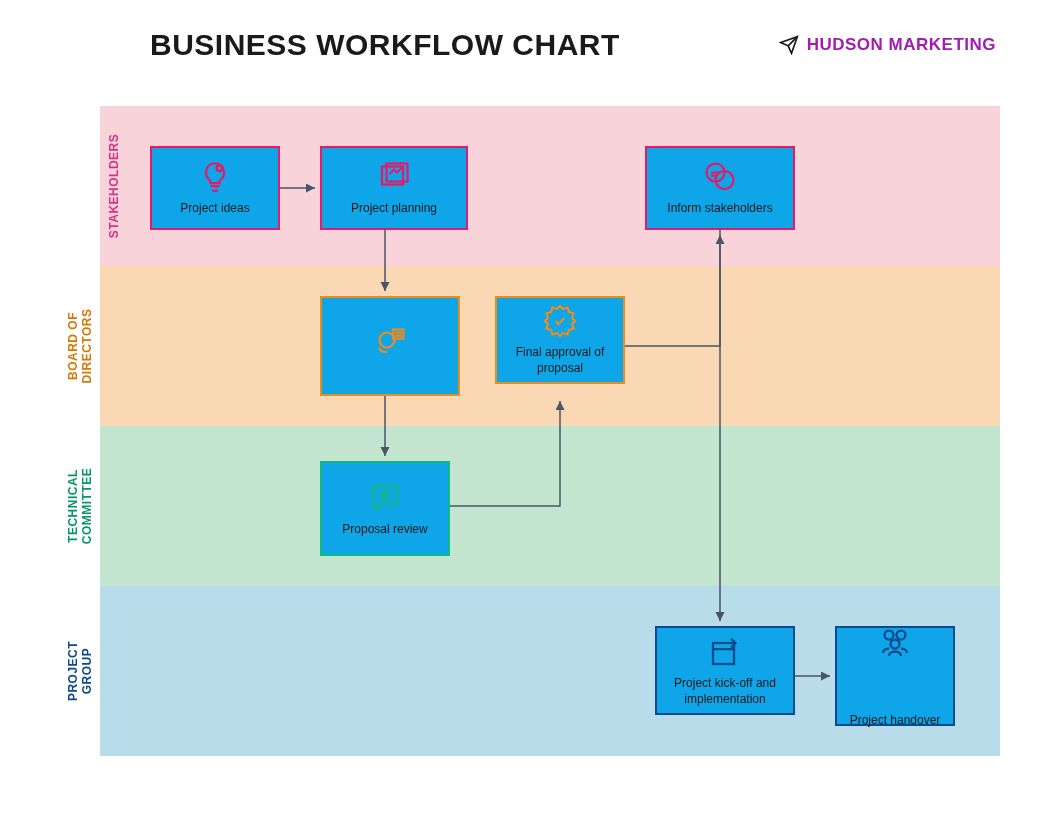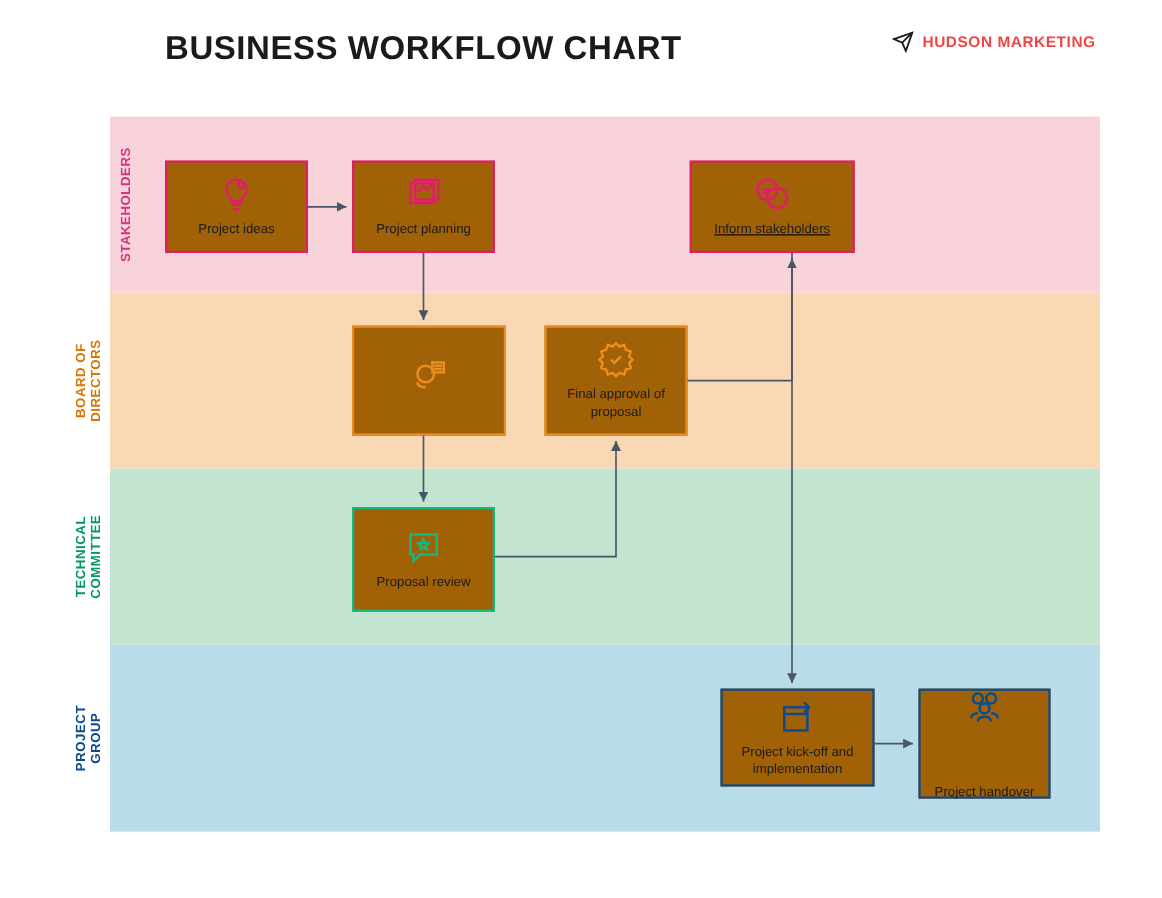--- a/index.html
+++ b/index.html
@@ -1,35 +1,35 @@
 <!DOCTYPE html>
 <html><head>
 <meta charset="utf-8">
 <style>
 * { margin: 0; padding: 0; box-sizing: border-box; }
 body { font-family: -apple-system, BlinkMacSystemFont, "Segoe UI", Arial, sans-serif; width: 1056px; height: 816px; background: #fff; position: relative; }
-.header { display: flex; justify-content: space-between; align-items: flex-start; padding: 28px 60px 20px 150px; }
+.header { display: flex; justify-content: space-between; align-items: center; padding: 28px 60px 20px 150px; }
 .title { font-size: 30px; font-weight: 900; letter-spacing: 0.5px; color: #1a1a1a; }
-.brand { display: flex; align-items: center; gap: 8px; font-size: 14px; font-weight: 800; color: #ef4444; letter-spacing: 0.5px; }
+.brand { display: flex; align-items: center; gap: 8px; font-size: 17px; font-weight: 800; color: #a21caf; letter-spacing: 0.5px; }
 .brand svg { width: 20px; height: 20px; }
 
 .swimlanes { position: absolute; left: 100px; top: 106px; width: 900px; }
 .lane { position: relative; width: 100%; }
 .lane-stakeholders { background: #f8d4da; height: 160px; }
 .lane-board { background: #fbd8b4; height: 160px; }
 .lane-technical { background: #c3e4cf; height: 160px; }
 .lane-project { background: #b8dcea; height: 170px; }
 
 .lane-label { position: absolute; left: -38px; top: 50%; transform: translateY(-50%) rotate(-90deg); transform-origin: center; font-size: 12px; font-weight: 800; letter-spacing: 0.5px; text-align: center; white-space: pre; }
 .label-stakeholders { color: #d63384; }
 .label-board { color: #d97706; width: 120px; left: -80px; }
 .label-technical { color: #059669; width: 120px; left: -80px; }
 .label-project { color: #0c4a8b; width: 100px; left: -70px; }
 
-.node { position: absolute; background: #a16207; border: 2px solid; display: flex; flex-direction: column; align-items: center; justify-content: center; padding: 10px 8px; }
+.node { position: absolute; background: #0ea5e9; border: 2px solid; display: flex; flex-direction: column; align-items: center; justify-content: center; padding: 10px 8px; }
 .node-icon { width: 36px; height: 36px; margin-bottom: 6px; display: flex; align-items: center; justify-content: center; }
 .node-label { font-size: 12px; color: #1a1a1a; text-align: center; line-height: 1.3; }
 
 .n-stakeholders { border-color: #e11d6b; }
 .n-stakeholders .node-icon svg { stroke: #e11d6b; }
 .n-board { border-color: #ea8c1f; }
 .n-board .node-icon svg { stroke: #ea8c1f; }
 .n-technical { border-color: #10b981; }
 .n-technical .node-icon svg { stroke: #10b981; }
 .n-project { border-color: #0c4a8b; }
@@ -72,32 +72,32 @@
     <div class="node-icon">
       <svg viewBox="0 0 24 24" fill="none" stroke-width="1.5">
           <path d="M9 18h6M10 21h4M12 3a6 6 0 0 0-4 10.5c.7.7 1 1.5 1 2.5h6c0-1 .3-1.8 1-2.5A6 6 0 0 0 12 3z"></path>
           <circle cx="15" cy="6" r="2"></circle>
           <path d="M15 4v1M15 7v1M13 6h1M16 6h1"></path>
         </svg>
     </div>
     <div class="node-label">Project ideas</div>
   </div>
 
-  <div class="node n-stakeholders" style="left:220px; top:40px; width:130px; height:84px;">
+  <div class="node n-stakeholders" style="left:220px; top:40px; width:148px; height:84px;">
     <div class="node-icon">
       <svg viewBox="0 0 24 24" fill="none" stroke-width="1.5">
           <rect x="4" y="5" width="14" height="12"></rect>
           <rect x="7" y="3" width="14" height="12"></rect>
           <path d="M9 10l3-3 2 2 3-3"></path>
         </svg>
     </div>
     <div class="node-label">Project planning</div>
   </div>
 
-  <div class="node n-stakeholders" style="left:527px; top:40px; width:150px; height:84px;text-decoration:underline;">
+  <div class="node n-stakeholders" style="left:545px; top:40px; width:150px; height:84px;">
     <div class="node-icon">
       <svg viewBox="0 0 24 24" fill="none" stroke-width="1.5">
           <circle cx="9" cy="9" r="6"></circle>
           <circle cx="15" cy="14" r="6"></circle>
           <path d="M6 9h6M6 11h4"></path>
         </svg>
     </div>
     <div class="node-label">Inform stakeholders</div>
   </div>
 
@@ -105,21 +105,21 @@
     <div class="node-icon">
       <svg viewBox="0 0 24 24" fill="none" stroke-width="1.5">
           <circle cx="10" cy="10" r="5"></circle>
           <path d="M10 18c-3 0-5-1-5-3"></path>
           <rect x="14" y="3" width="7" height="6"></rect>
           <path d="M15 5h5M15 7h5"></path>
         </svg>
     </div>
   </div>
 
-  <div class="node n-board" style="left:395px; top:190px; width:130px; height:100px;">
+  <div class="node n-board" style="left:395px; top:190px; width:130px; height:88px;">
     <div class="node-icon">
       <svg viewBox="0 0 24 24" fill="none" stroke-width="1.5">
           <path d="M12 2l2 2 3-1 1 3 3 1-1 3 2 2-2 2 1 3-3 1-1 3-3-1-2 2-2-2-3 1-1-3-3-1 1-3-2-2 2-2-1-3 3-1 1-3 3 1z"></path>
           <path d="M9 12l2 2 4-4"></path>
         </svg>
     </div>
     <div class="node-label">Final approval of proposal</div>
   </div>
 
   <div class="node n-technical" style="left:220px; top:355px; width:130px; height:95px;align-items:center;">

